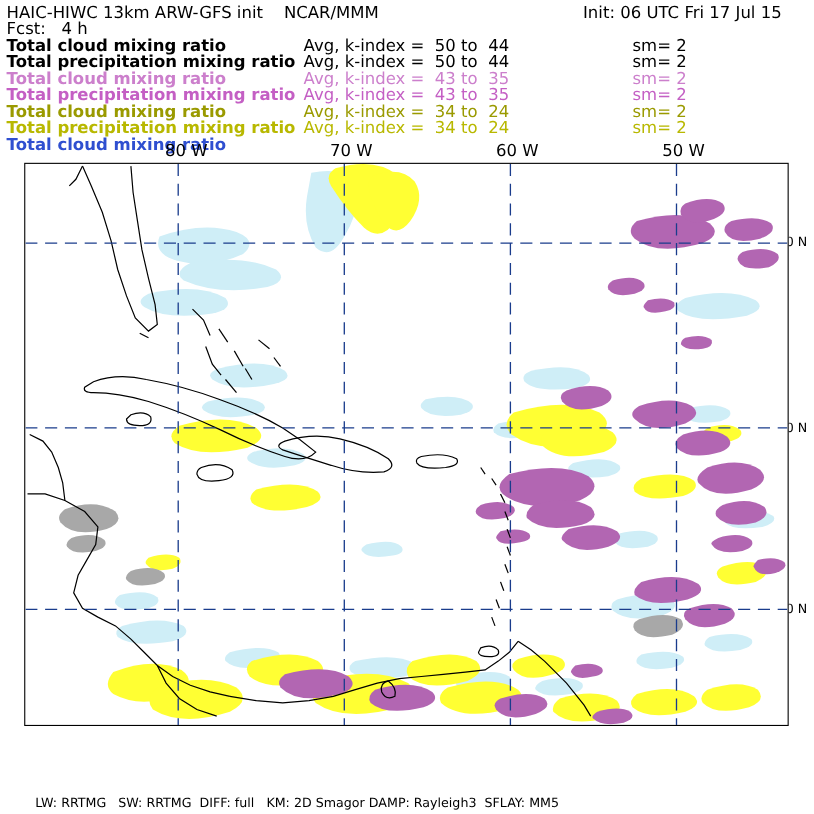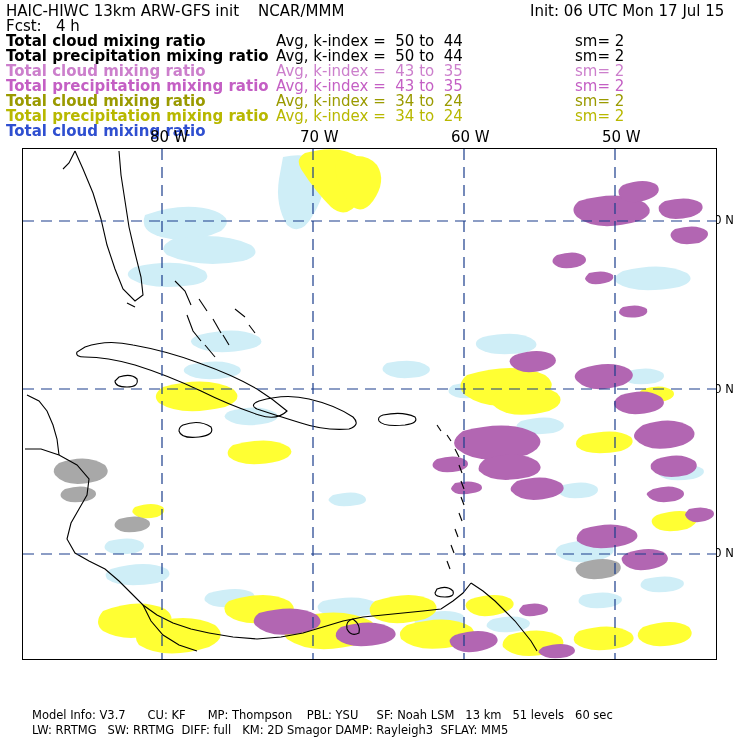--- a/index.html
+++ b/index.html
@@ -107,21 +107,21 @@
   .foot-line1 { position: absolute; left: 32px; top: 0px; }
   .foot-line2 { position: absolute; left: 32px; top: 15px; }
 </style>
 </head>
 <body>
 
 <div class="page">
 
   <div class="header">
     <div class="hdr-line hdr-title c-black">HAIC-HIWC 13km ARW-GFS init    NCAR/MMM</div>
-    <div class="hdr-line hdr-init c-black">Init: 06 UTC Mon 17 Jul 15</div>
+    <div class="hdr-line hdr-init c-black">Init: 06 UTC Fri 17 Jul 15</div>
     <div class="hdr-line hdr-fcst c-black">Fcst:   4 h</div>
 
     <div class="hdr-line col-name row0 c-black">Total cloud mixing ratio</div>
     <div class="hdr-line col-avg  row0 c-black">Avg, k-index =  50 to  44</div>
     <div class="hdr-line col-sm   row0 c-black">sm= 2</div>
 
     <div class="hdr-line col-name row1 c-black">Total precipitation mixing ratio</div>
     <div class="hdr-line col-avg  row1 c-black">Avg, k-index =  50 to  44</div>
     <div class="hdr-line col-sm   row1 c-black">sm= 2</div>
 
@@ -299,17 +299,16 @@
         <line x1="0" y1="405" x2="693" y2="405"></line>
         <line x1="139" y1="0" x2="139" y2="510"></line>
         <line x1="290" y1="0" x2="290" y2="510"></line>
         <line x1="441" y1="0" x2="441" y2="510"></line>
         <line x1="592" y1="0" x2="592" y2="510"></line>
       </g>
     </svg>
   </div>
 
   <div class="footer">
-    <div class="foot-line1">Model Info: V3.7      CU: KF      MP: Thompson    PBL: YSU     SF: Noah LSM   13 km   51 levels   60 sec</div>
     <div class="foot-line2">LW: RRTMG   SW: RRTMG  DIFF: full   KM: 2D Smagor DAMP: Rayleigh3  SFLAY: MM5</div>
   </div>
 
 </div>
 
 </body></html>

